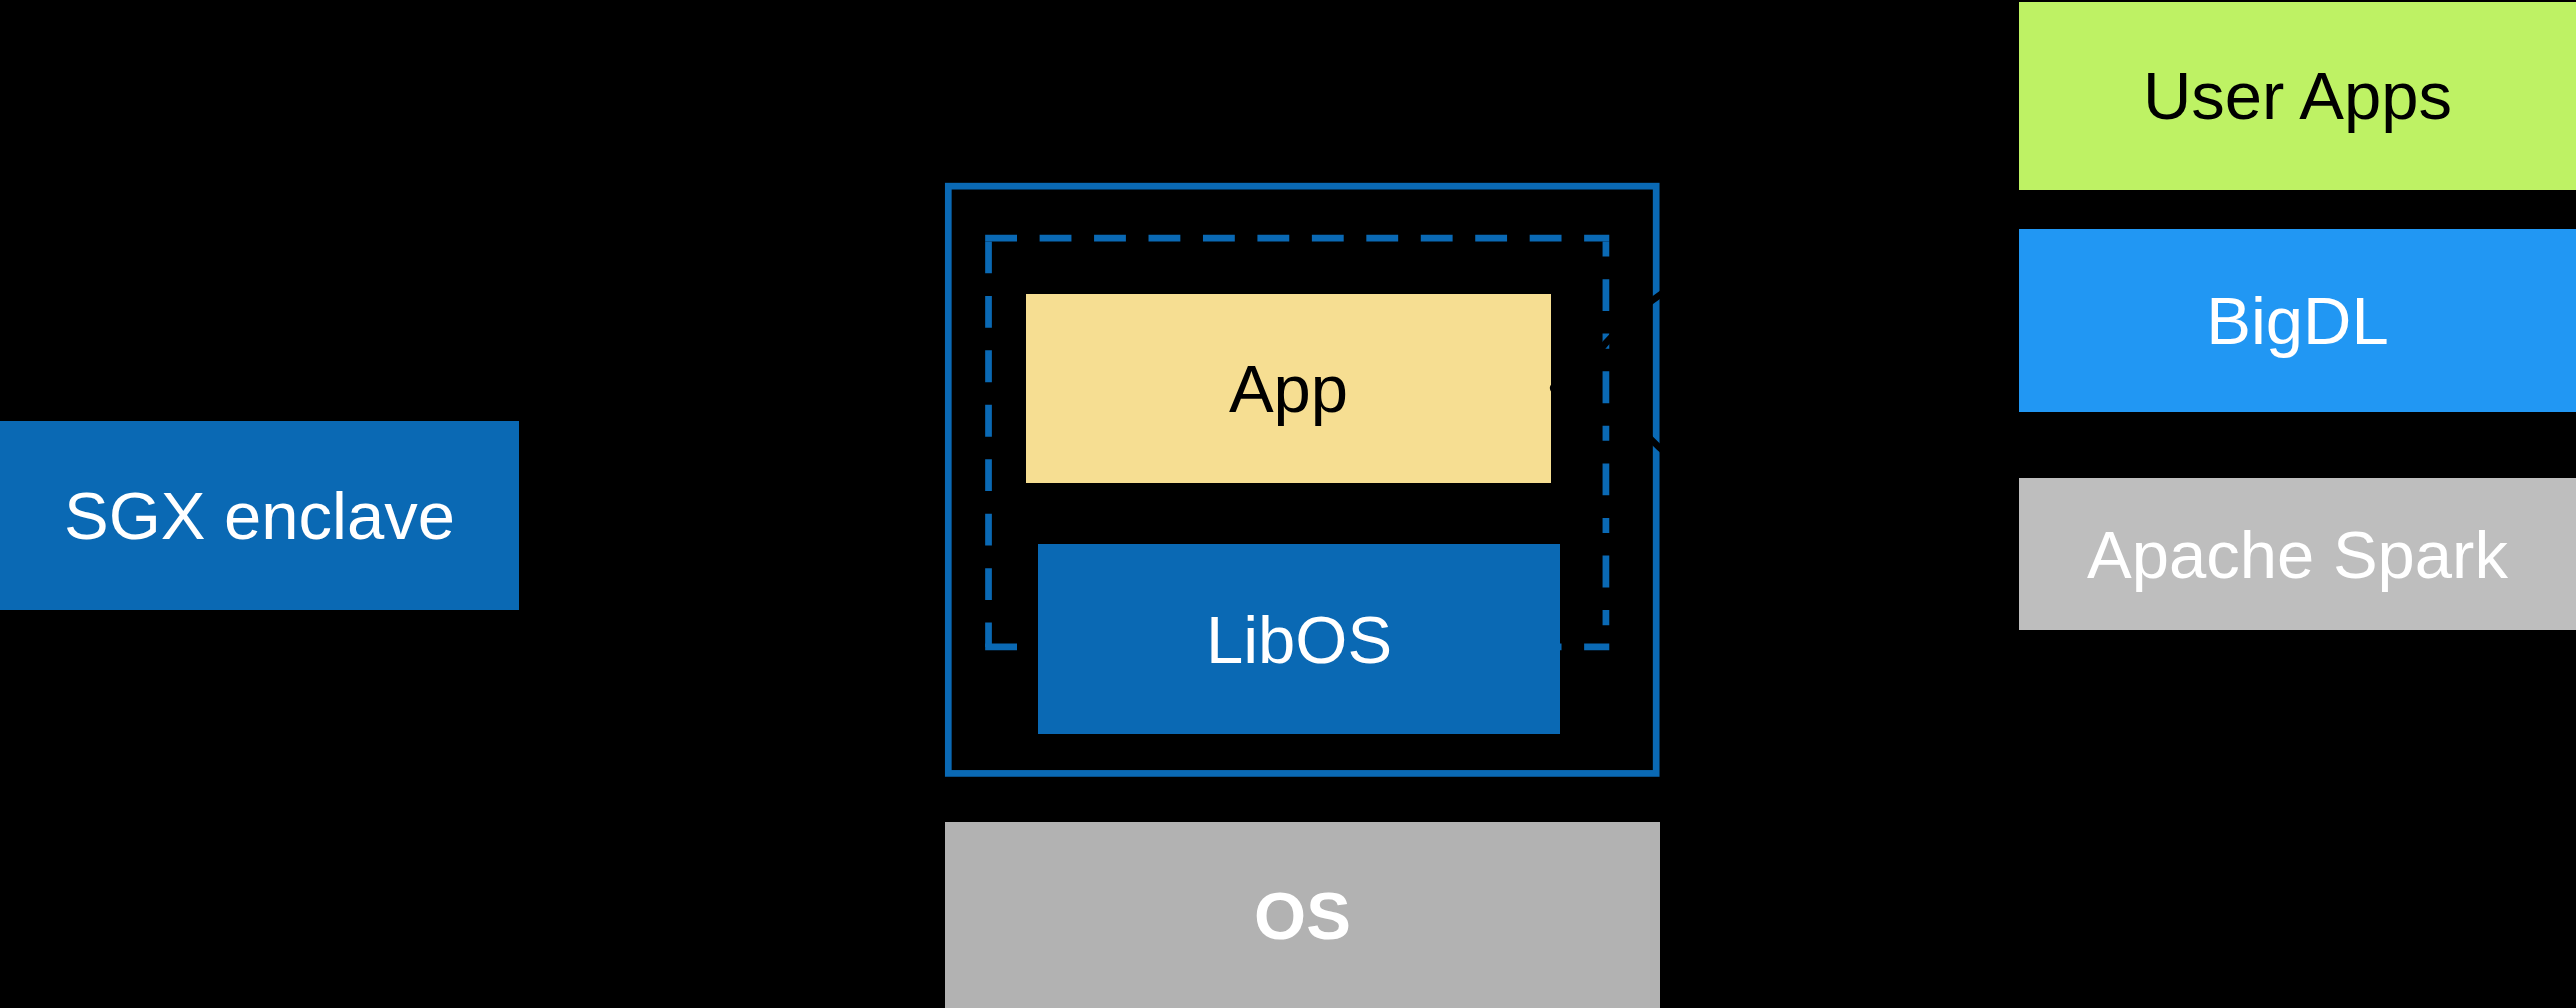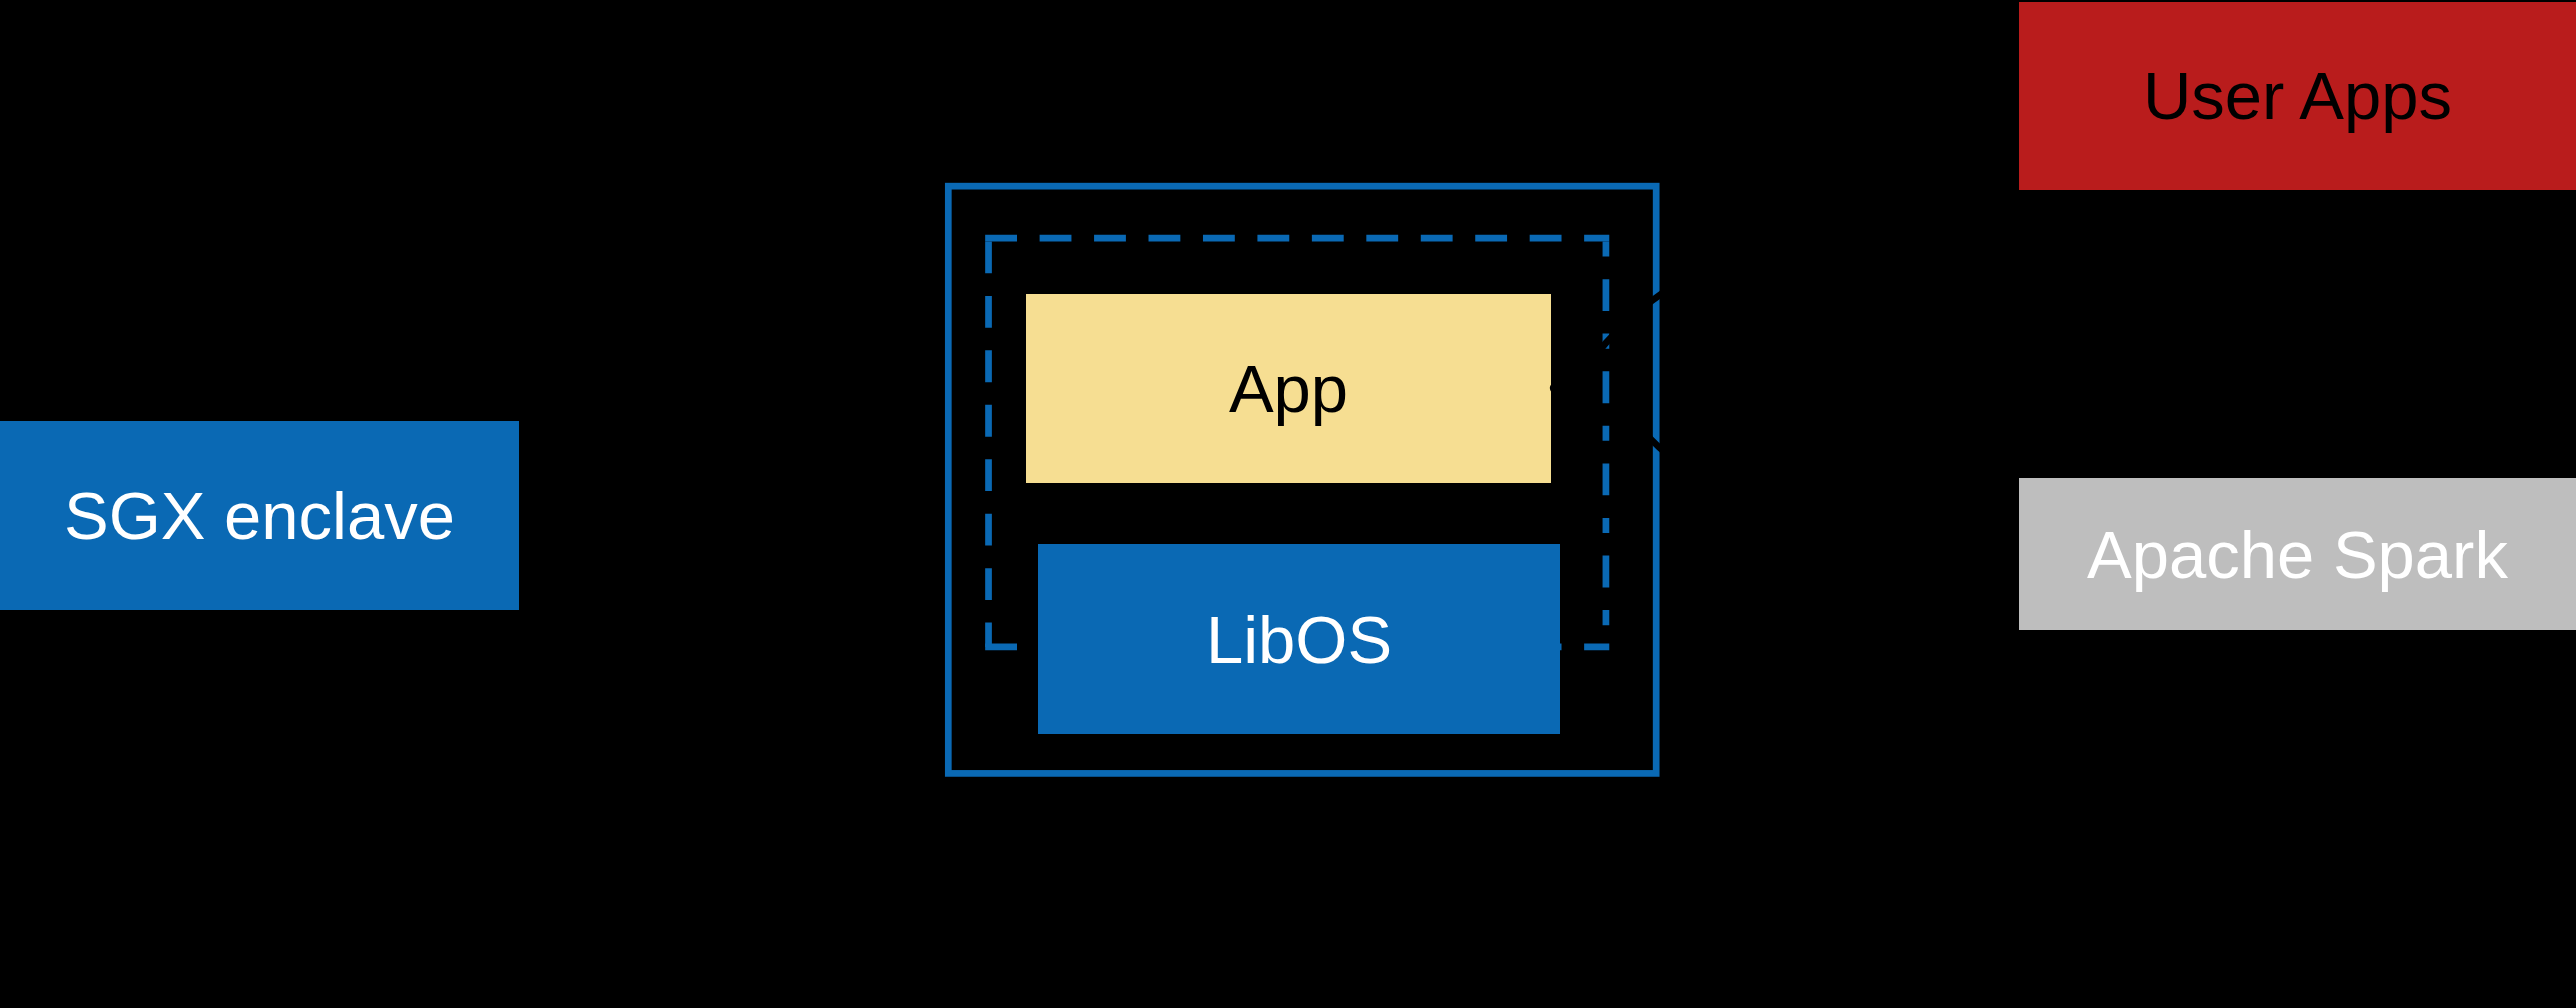--- a/index.html
+++ b/index.html
@@ -49,21 +49,21 @@
     left: 945px; top: 822px;
     width: 715px; height: 187px;
     background: #b2b2b2;
     color: #ffffff;
     font-weight: bold;
   }
   
   .userapps-box {
     left: 2019px; top: 1.7px;
     width: 557px; height: 188px;
-    background: #b91c1c;
+    background: #bef264;
     color: #000000;
   }
   .bigdl-box {
     left: 2019px; top: 229px;
     width: 557px; height: 183px;
     background: #2197f3;
     color: #ffffff;
   }
   .spark-box {
     left: 2019px; top: 478px;
@@ -101,23 +101,29 @@
   <div class="box app-box">
     <span>App</span>
   </div>
 
   <div class="box sgx-box">
     <span>SGX enclave</span>
   </div>
   <div class="box libos-box">
     <span>LibOS</span>
   </div>
+  <div class="box os-box">
+    <span>OS</span>
+  </div>
 
   <div class="box userapps-box">
     <span>User Apps</span>
+  </div>
+  <div class="box bigdl-box">
+    <span>BigDL</span>
   </div>
   <div class="box spark-box">
     <span>Apache Spark</span>
   </div>
 
   <svg class="svg-layer svg-over" viewBox="0 0 3075 1204">
     <g stroke="#000000" stroke-width="8" fill="none" stroke-linecap="round">
       <path d="M 2050 310 C 1990 340 1945 378 1918 408 C 1896 434 1880 450 1860 462"></path>
       <path d="M 2030 572 C 1990 545 1966 523 1944 492"></path>
     </g>

